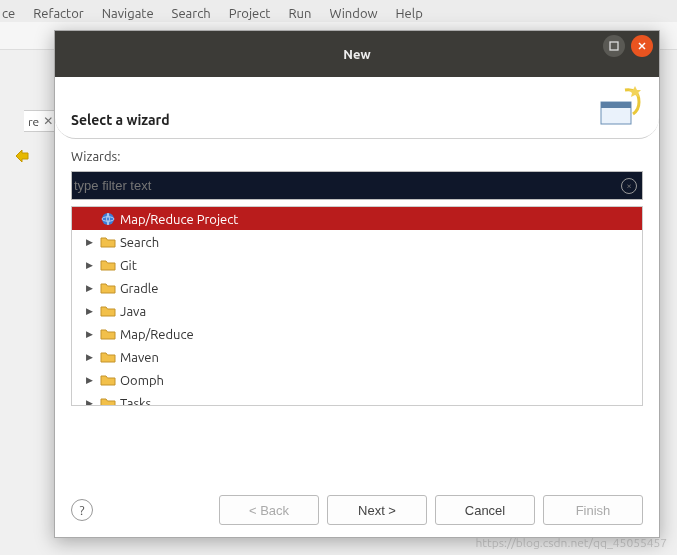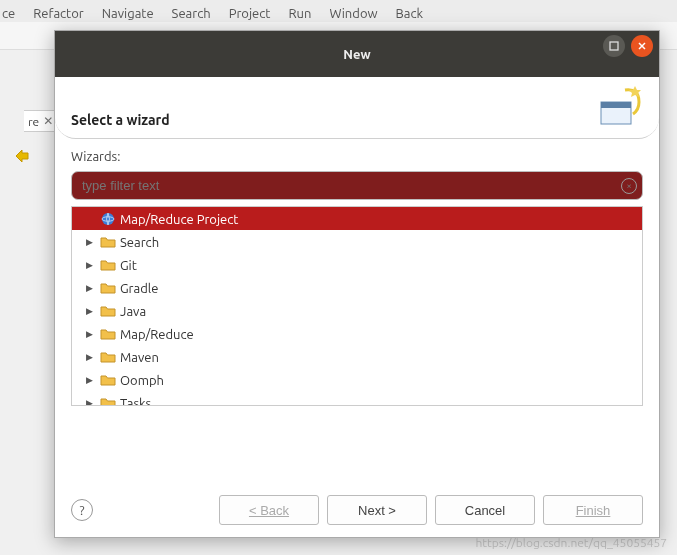--- a/index.html
+++ b/index.html
@@ -117,26 +117,26 @@
   .body {
     flex: 1;
     padding: 10px 16px 8px 16px;
     display: flex;
     flex-direction: column;
   }
   .wizards-label { font-size: 13px; color: #444; margin-bottom: 8px; }
   .filter-wrap { position: relative; margin-bottom: 6px; }
   .filter-input {
     width: 100%;
-    padding: 6px 30px 6px 10px;
+    padding: 6px 30px 6px 2px;
     border: 1px solid #bdbdbd;
-    border-radius: 7px;
+    border-radius: 0;
     font-size: 13px;
     color: #999;
-    background: #7f1d1d;
+    background: #0f172a;
   }
   .filter-clear {
     position: absolute;
     right: 6px; top: 50%;
     transform: translateY(-50%);
     width: 16px; height: 16px;
     border: 1px solid #999;
     border-radius: 50%;
     display: flex;
     align-items: center;
@@ -196,21 +196,21 @@
   .btn {
     min-width: 100px;
     height: 30px;
     border: 1px solid #bbb;
     background: #fdfdfd;
     border-radius: 3px;
     font-size: 13px;
     color: #444;
     cursor: pointer;
   }
-  .btn:disabled { color: #aaa; cursor: default; text-decoration: underline; }
+  .btn:disabled { color: #aaa; cursor: default; }
   .watermark {
     position: absolute;
     bottom: 6px; right: 10px;
     color: rgba(120,120,120,0.4);
     font-size: 12px;
     pointer-events: none;
   }
   .folder-svg { width: 16px; height: 14px; }
   .globe-svg { width: 16px; height: 16px; }
 </style>
@@ -218,21 +218,21 @@
 <body>
 
 <div class="ide-menubar">
   <span>ce</span>
   <span>Refactor</span>
   <span>Navigate</span>
   <span>Search</span>
   <span>Project</span>
   <span>Run</span>
   <span>Window</span>
-  <span>Back</span>
+  <span>Help</span>
 </div>
 <div class="bg-toolbar"></div>
 <div class="bg-left-tab">
   <span>re</span>
   <span class="x">✕</span>
 </div>
 <svg class="bg-yellow-arrow" viewBox="0 0 16 16">
   <path d="M2 8 L8 2 L8 5 L14 5 L14 11 L8 11 L8 14 Z" fill="#e6b800" stroke="#c49700"></path>
 </svg>
 

